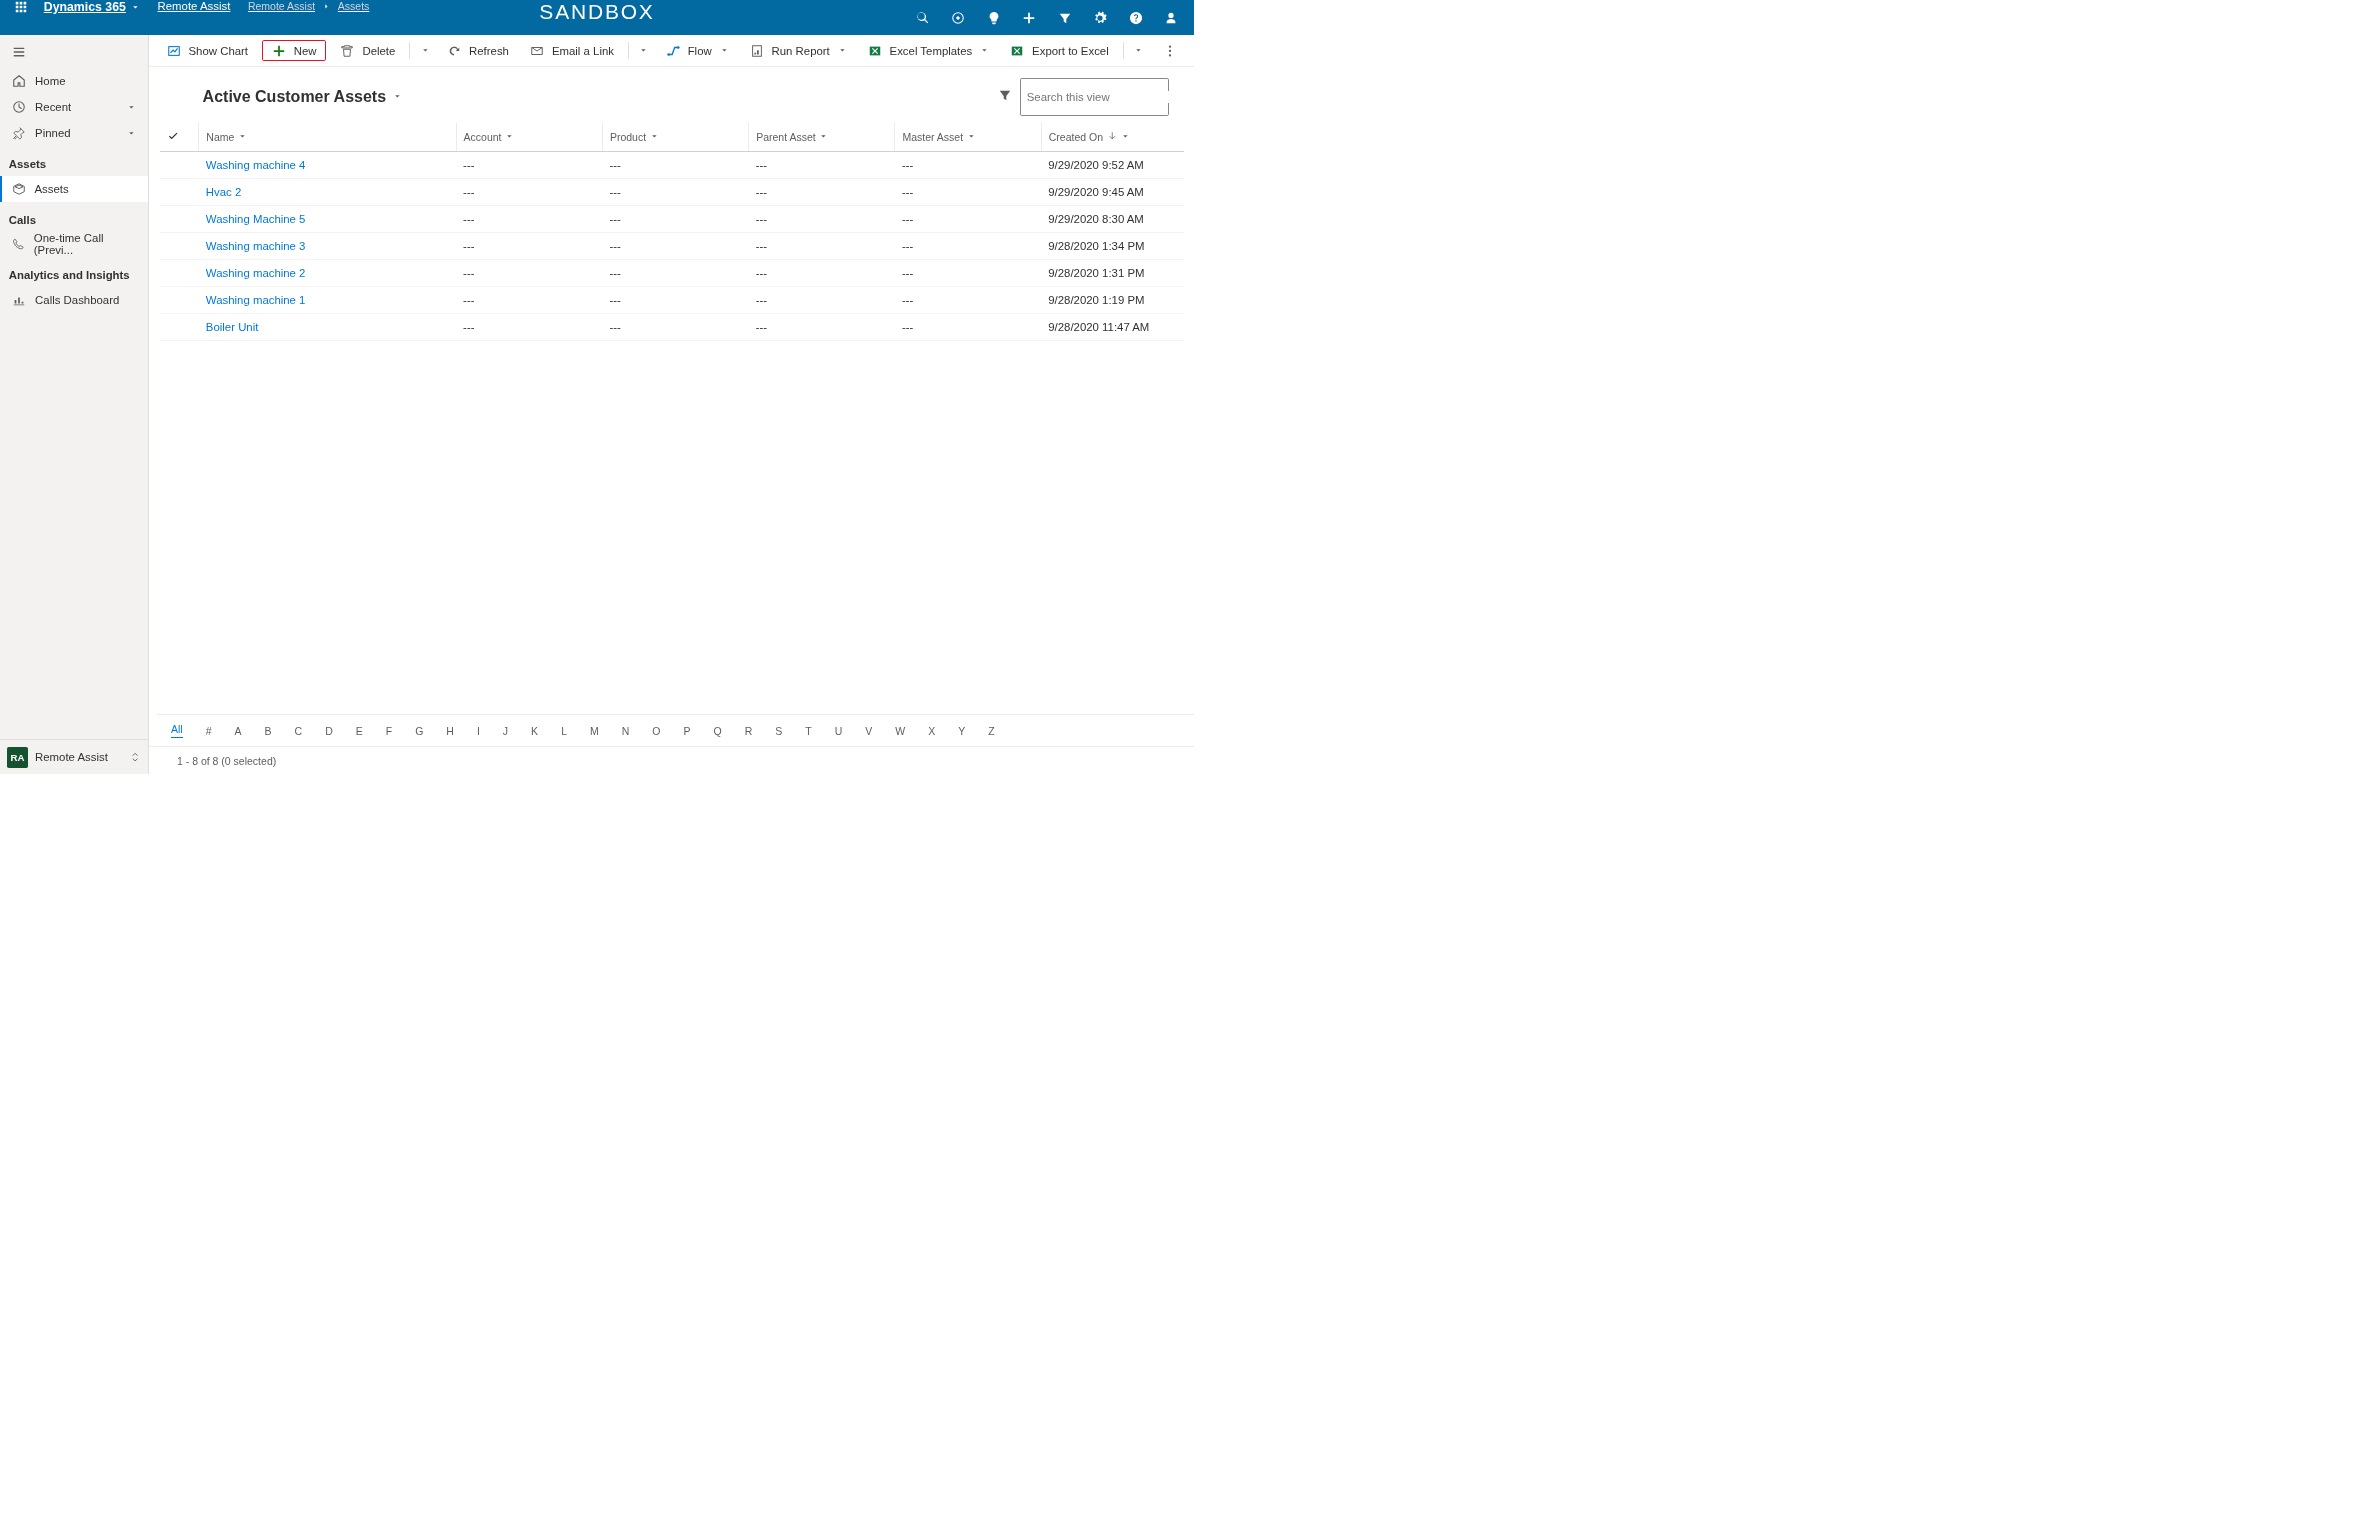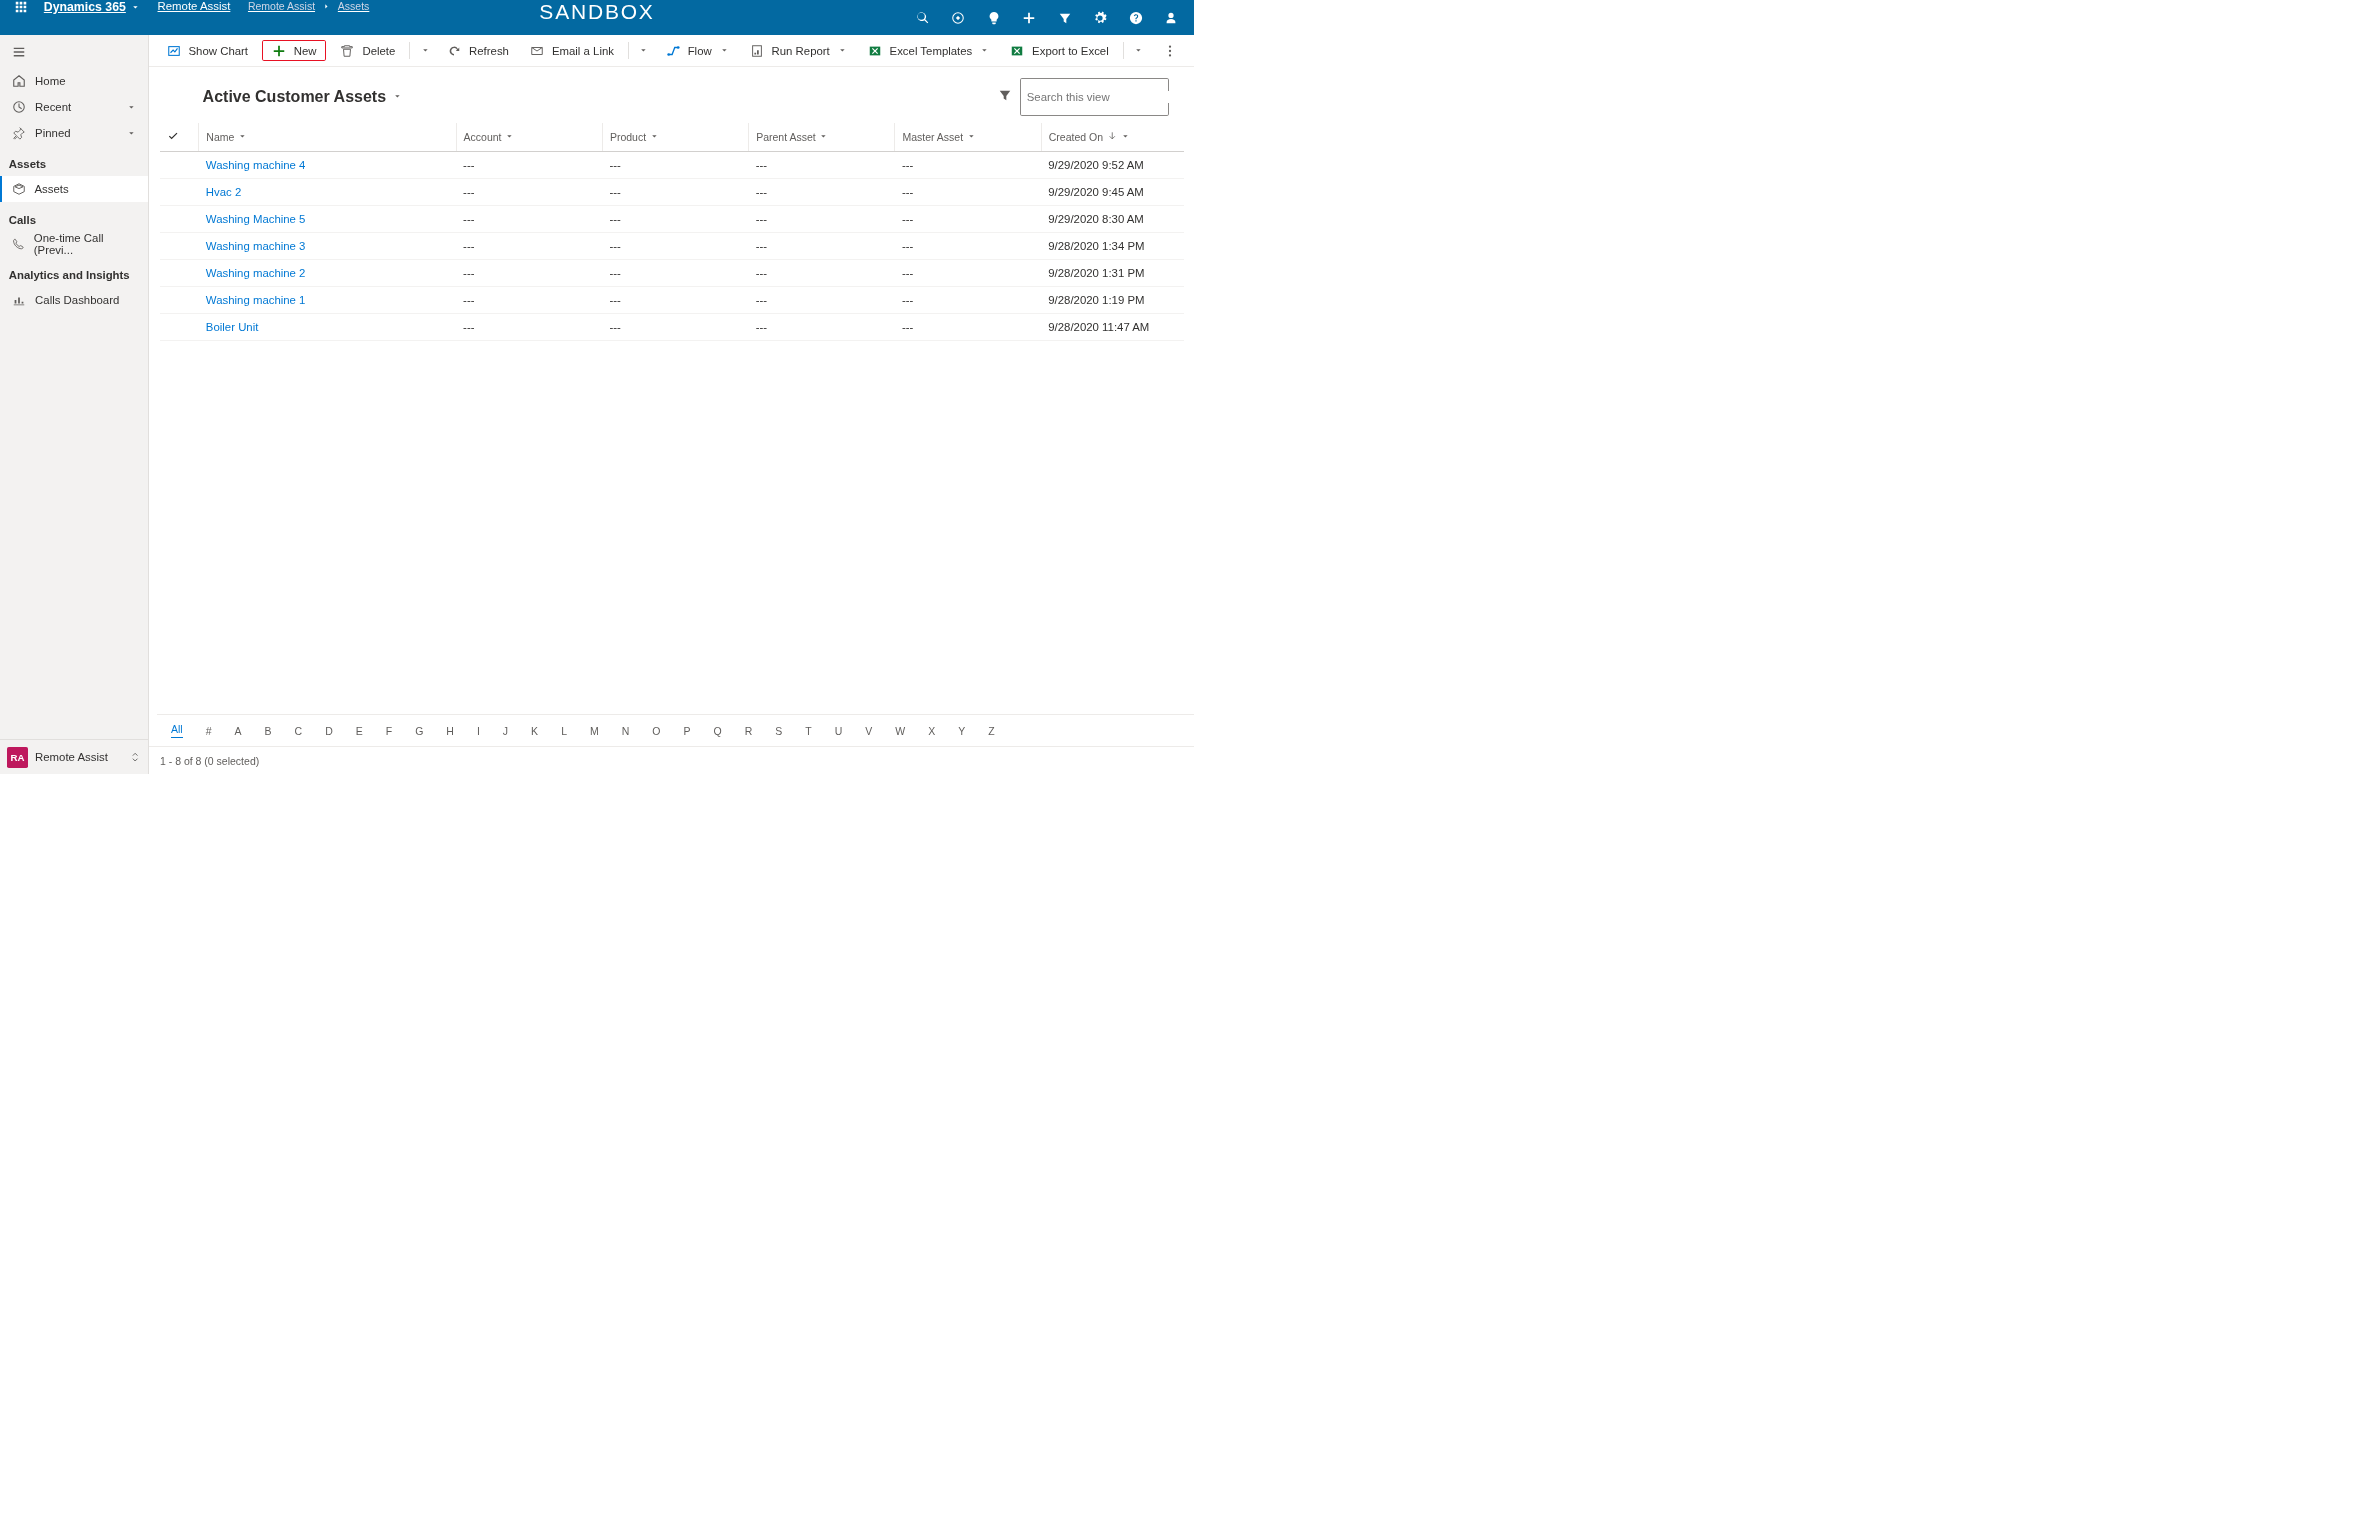--- a/index.html
+++ b/index.html
@@ -21,21 +21,21 @@
 
 
 .sidebar { width: 149px; background: #f3f2f1; border-right: 0.9px solid #e1dfdd; display: flex; flex-direction: column; font-size: 11.4px; color: #323130; }
 .side-hamburger { height: 33px; display: flex; align-items: center; padding: 0 12.3px; }
 .side-item { height: 26px; display: flex; align-items: center; padding: 0 12.3px; gap: 8.8px; cursor: pointer; }
 .side-item.selected { background: #fff; border-left: 2.6px solid #0078d4; padding-left: 9.7px; }
 .side-item .chev { margin-left: auto; }
 .side-section { padding: 12.3px 8.8px 5.3px 8.8px; font-weight: 600; font-size: 11.4px; color: #323130; }
 .side-spacer { flex: 1; }
 .side-footer { height: 35px; border-top: 0.9px solid #e1dfdd; display: flex; align-items: center; padding: 0 7px; gap: 7px; }
-.side-footer .badge { width: 21px; height: 21px; background: #be185d; color: #fff; font-size: 9.7px; font-weight: 600; display: flex; align-items: center; justify-content: center; border-radius: 1.8px; }
+.side-footer .badge { width: 21px; height: 21px; background: #14532d; color: #fff; font-size: 9.7px; font-weight: 600; display: flex; align-items: center; justify-content: center; border-radius: 1.8px; }
 .side-footer .updown { margin-left: auto; }
 .side-item svg, .side-hamburger svg { fill: #605e5c; }
 
 
 .content { flex: 1; display: flex; flex-direction: column; min-width: 0; }
 
 
 .cmdbar { height: 32px; display: flex; align-items: center; padding: 0 10.5px; gap: 7px; border-bottom: 0.9px solid #edebe9; font-size: 11.4px; color: #323130; }
 .cmd-btn { display: flex; align-items: center; gap: 8px; padding: 3.5px 7px; cursor: pointer; border-radius: 1.8px; }
 .cmd-btn.highlighted { border: 1.8px solid #e81123; padding: 2.6px 8.8px; }
@@ -66,21 +66,21 @@
 col.c-parent { width: 145px; }
 col.c-master { width: 145px; }
 col.c-created { width: 141px; }
 
 
 .alphabar { height: 32px; border-top: 0.9px solid #edebe9; display: flex; align-items: center; padding: 0 14px; gap: 23px; font-size: 10.5px; color: #605e5c; margin-left: 8px; }
 .alphabar span { cursor: pointer; }
 .alphabar span.active { color: #0078d4; border-bottom: 1.8px solid #0078d4; padding-bottom: 1.8px; }
 
 
-.statusbar { height: 28px; border-top: 0.9px solid #edebe9; display: flex; align-items: center; padding: 0 11px; font-size: 10.5px; color: #605e5c; text-align: center; }
+.statusbar { height: 28px; border-top: 0.9px solid #edebe9; display: flex; align-items: center; padding: 0 28px; font-size: 10.5px; color: #605e5c; text-align: center; }
 
 svg.chev-sm { width: 8.8px; height: 8.8px; fill: #605e5c; }
 svg.chev-sm-w { width: 8.8px; height: 8.8px; fill: #fff; }
 </style>
 </head>
 <body>
 
 <svg width="0" height="0" style="position:absolute">
 <defs>
 <symbol id="i-chev-down" viewBox="0 0 16 16">

